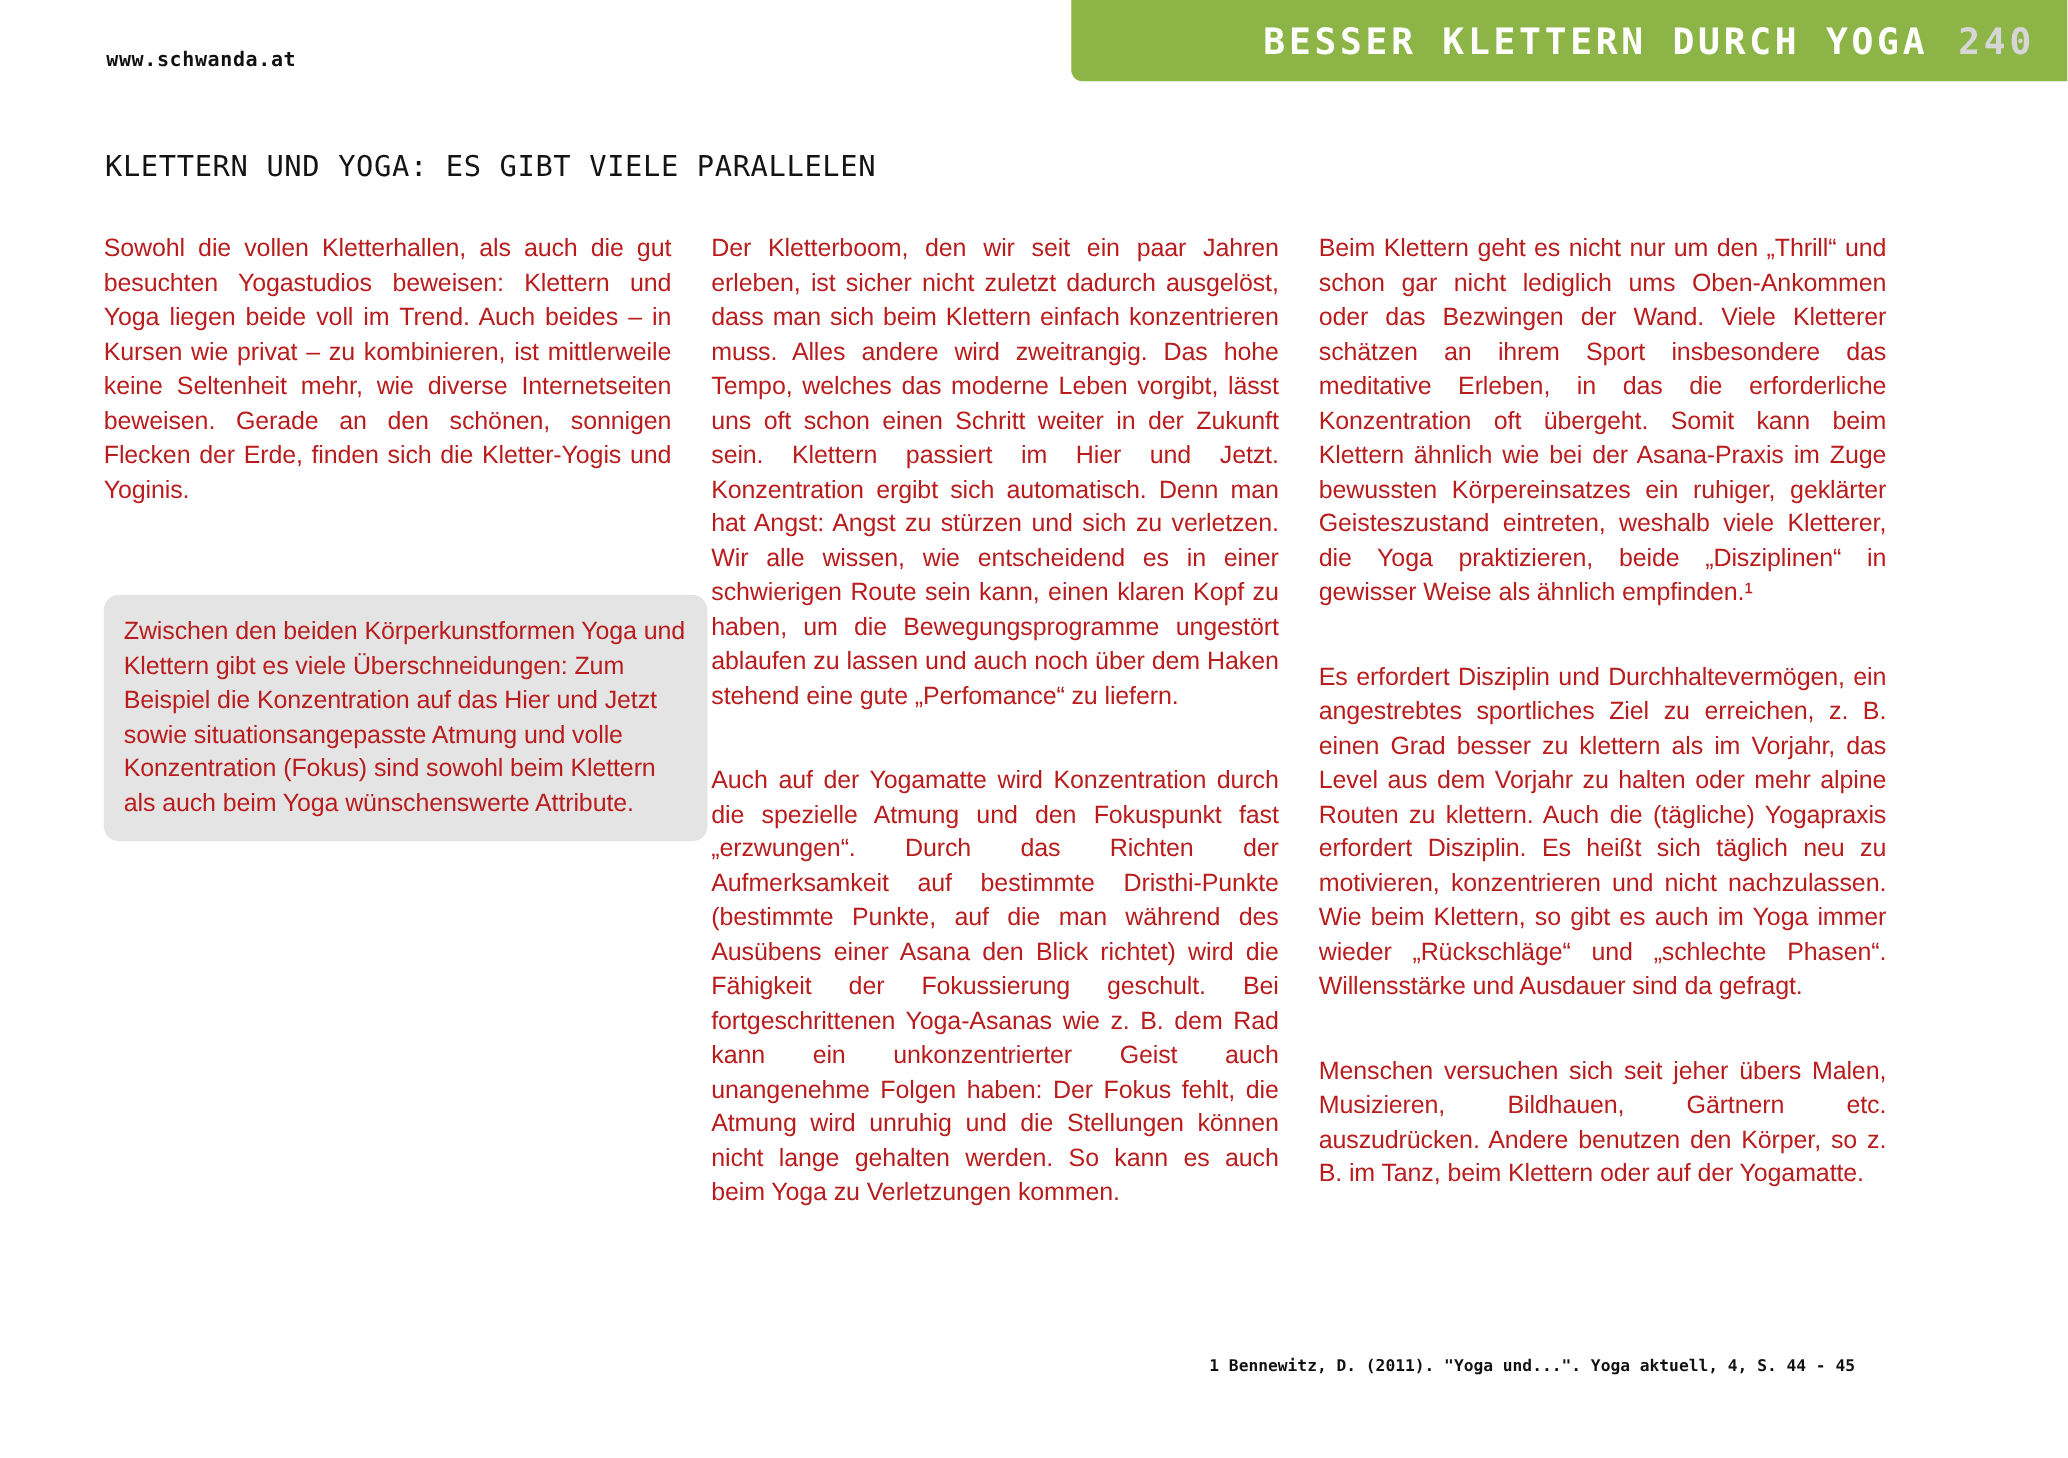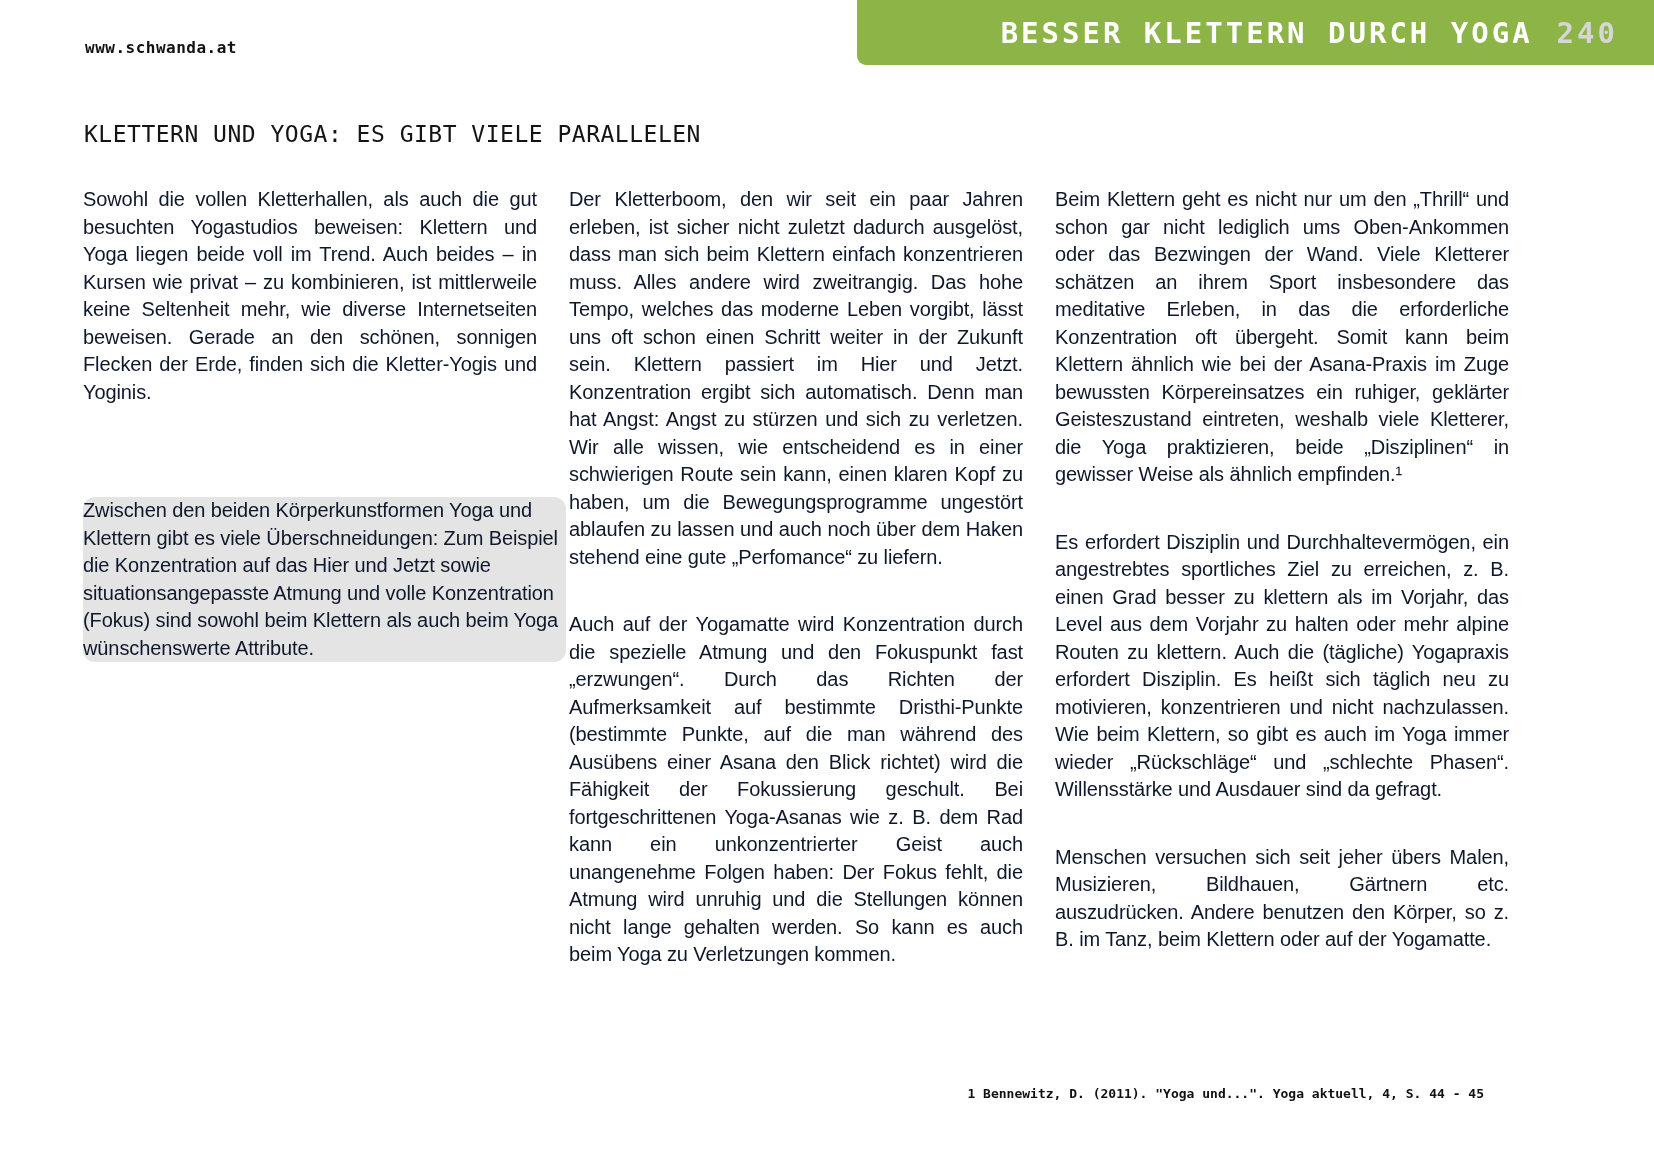--- a/index.html
+++ b/index.html
@@ -26,21 +26,21 @@
   }
 
   .banner {
     position:absolute;
     top:0; left:857px; right:0;
     height:65px;
     border-radius:0 0 0 9px;
     display:flex;
     align-items:center;
     justify-content:flex-end;
-    padding-right:36px;
+    padding-right:26px;
   }
   .banner-title, .banner-page {
     font-family:"DejaVu Sans Mono", monospace;
     font-weight:bold;
     font-size:29px;
     letter-spacing:3px;
     white-space:nowrap;
   }
   .banner-title { color:#ffffff; }
   .banner-page  { margin-left:24px; }
@@ -61,29 +61,30 @@
     left:83px; top:186px;
     width:1426px;
     display:flex;
     gap:32px;
   }
   .col { width:454px; }
   .col p {
     font-size:20px;
     line-height:27.5px;
     text-align:justify;
-    color:#0f172a;
+    color:#b91c1c;
     letter-spacing:-0.1px;
     margin-bottom:40px;
   }
 
   .hbox {
-    margin-top:91px;
+    margin-top:70px;
     width:483px;
     border-radius:12px;
+    padding:16px;
   }
   .hbox p {
     text-align:left;
     margin:0;
   }
 
   .footnote {
     position:absolute;
     top:1086px; right:170px;
     font-family:"DejaVu Sans Mono", monospace;

